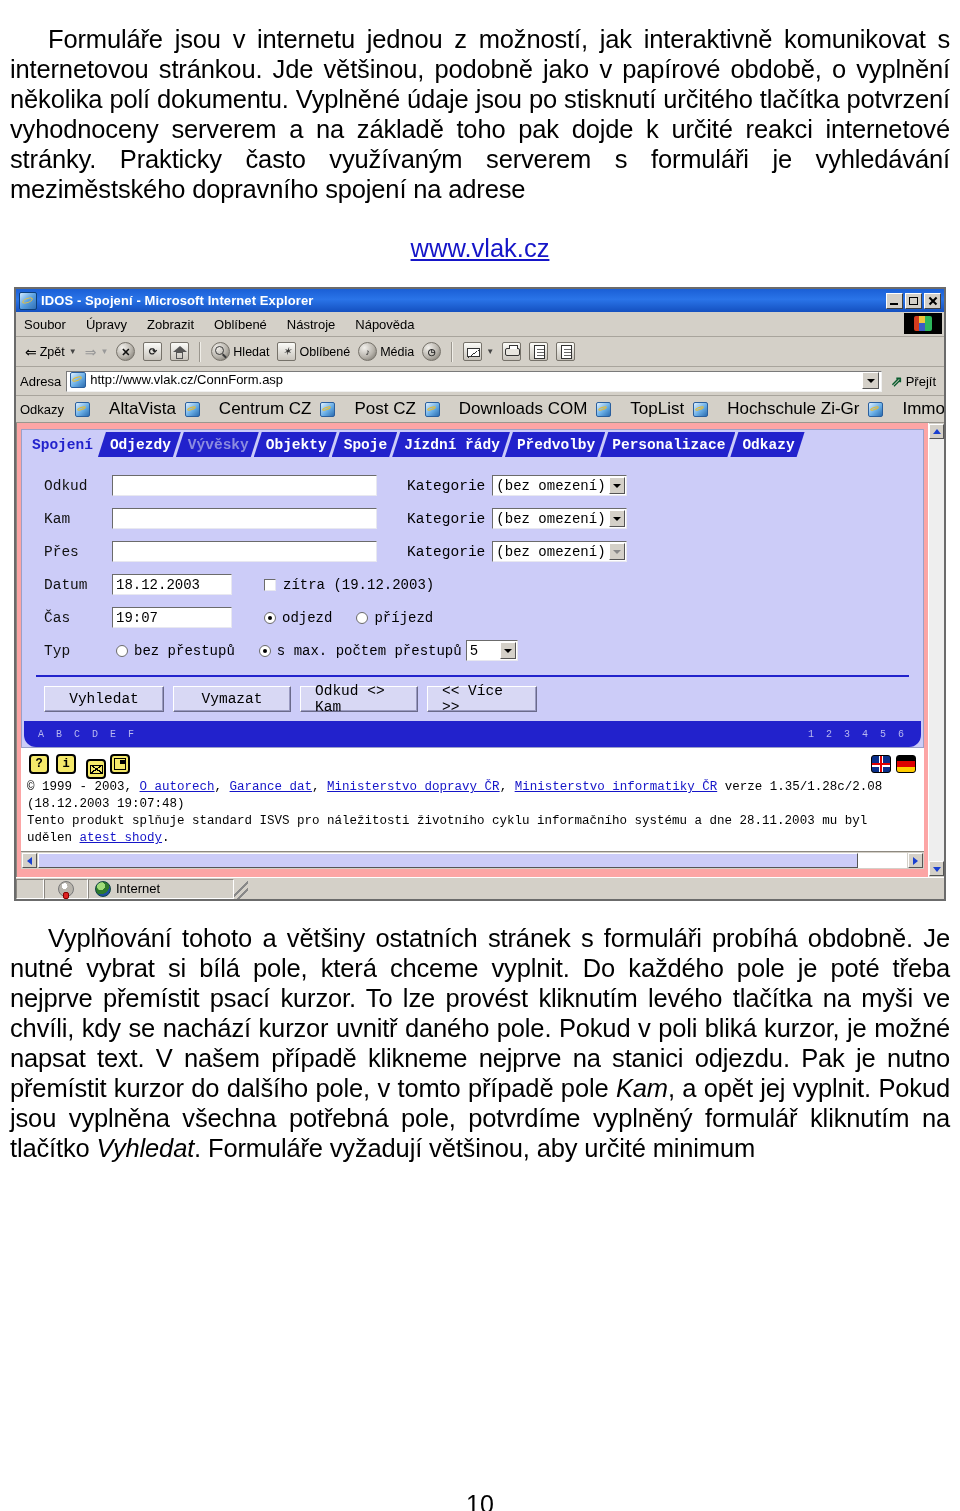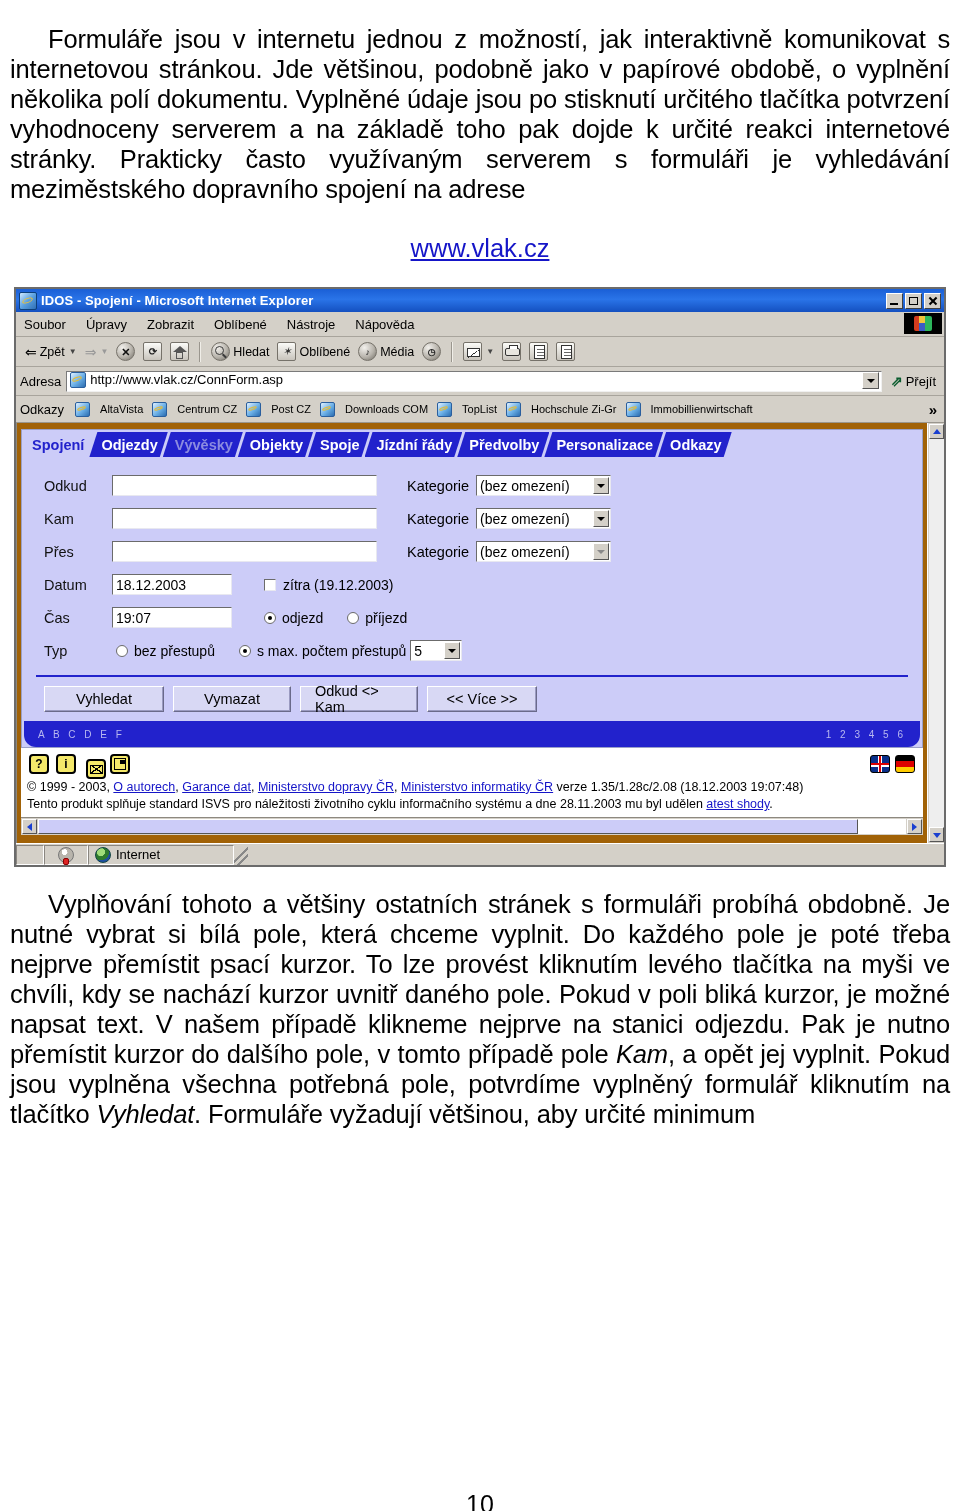--- a/index.html
+++ b/index.html
@@ -161,35 +161,36 @@
   }
   .go-btn{display:flex;align-items:center;gap:3px;font-size:13px;padding:0 4px;white-space:nowrap;}
   .go-arrow{color:#0a5c2e;font-size:14px;font-weight:bold;}
 
   
   .linksbar{
     height:26px;display:flex;align-items:center;background:#d4d0c8;
     padding:0 4px;gap:9px;border-bottom:1px solid #9a968e;overflow:hidden;
   }
   .links-label{font-size:13px;white-space:nowrap;margin-right:2px;}
-  .link-chip{display:flex;align-items:center;gap:10px;font-size:11px;white-space:nowrap;}
+  .link-chip{display:flex;align-items:center;gap:19px;font-size:17px;white-space:nowrap;}
   .chip-ie{
     width:13px;height:13px;flex:0 0 auto;border-radius:2px;
     background:linear-gradient(135deg,#dff0ff 0%,#69aee6 55%,#2c6db0 100%);
     border:1px solid #2a5f9e;position:relative;
   }
   .chip-ie:after{content:"";position:absolute;left:1px;top:4px;width:9px;height:3px;
     border:1.1px solid #e8bb2e;border-radius:50%;transform:rotate(-20deg);box-sizing:border-box;}
   .chev-more{margin-left:auto;font-size:15px;font-weight:bold;padding-right:3px;}
 
   
   .viewport{display:flex;background:#fff;}
   .pagearea{
-    flex:1 1 auto;background:#a16207;padding:6px 4px 8px 4px;box-sizing:border-box;position:relative;
+    flex:1 1 auto;background:#fca5a5;padding:6px 4px 8px 4px;box-sizing:border-box;position:relative;
     border-left:1px solid #8d8980;
+    font-family:Liberation Mono, monospace;
   }
   .vscroll{
     width:17px;background:#d4d0c8;border-left:1px solid #fff;
     display:flex;flex-direction:column;justify-content:space-between;align-items:center;
     padding:1px 0;box-sizing:border-box;
   }
   .sc-btn{
     width:15px;height:15px;background:#d4d0c8;border:1px solid #fff;
     border-right-color:#555;border-bottom-color:#555;position:relative;box-sizing:border-box;flex:0 0 auto;
   }

